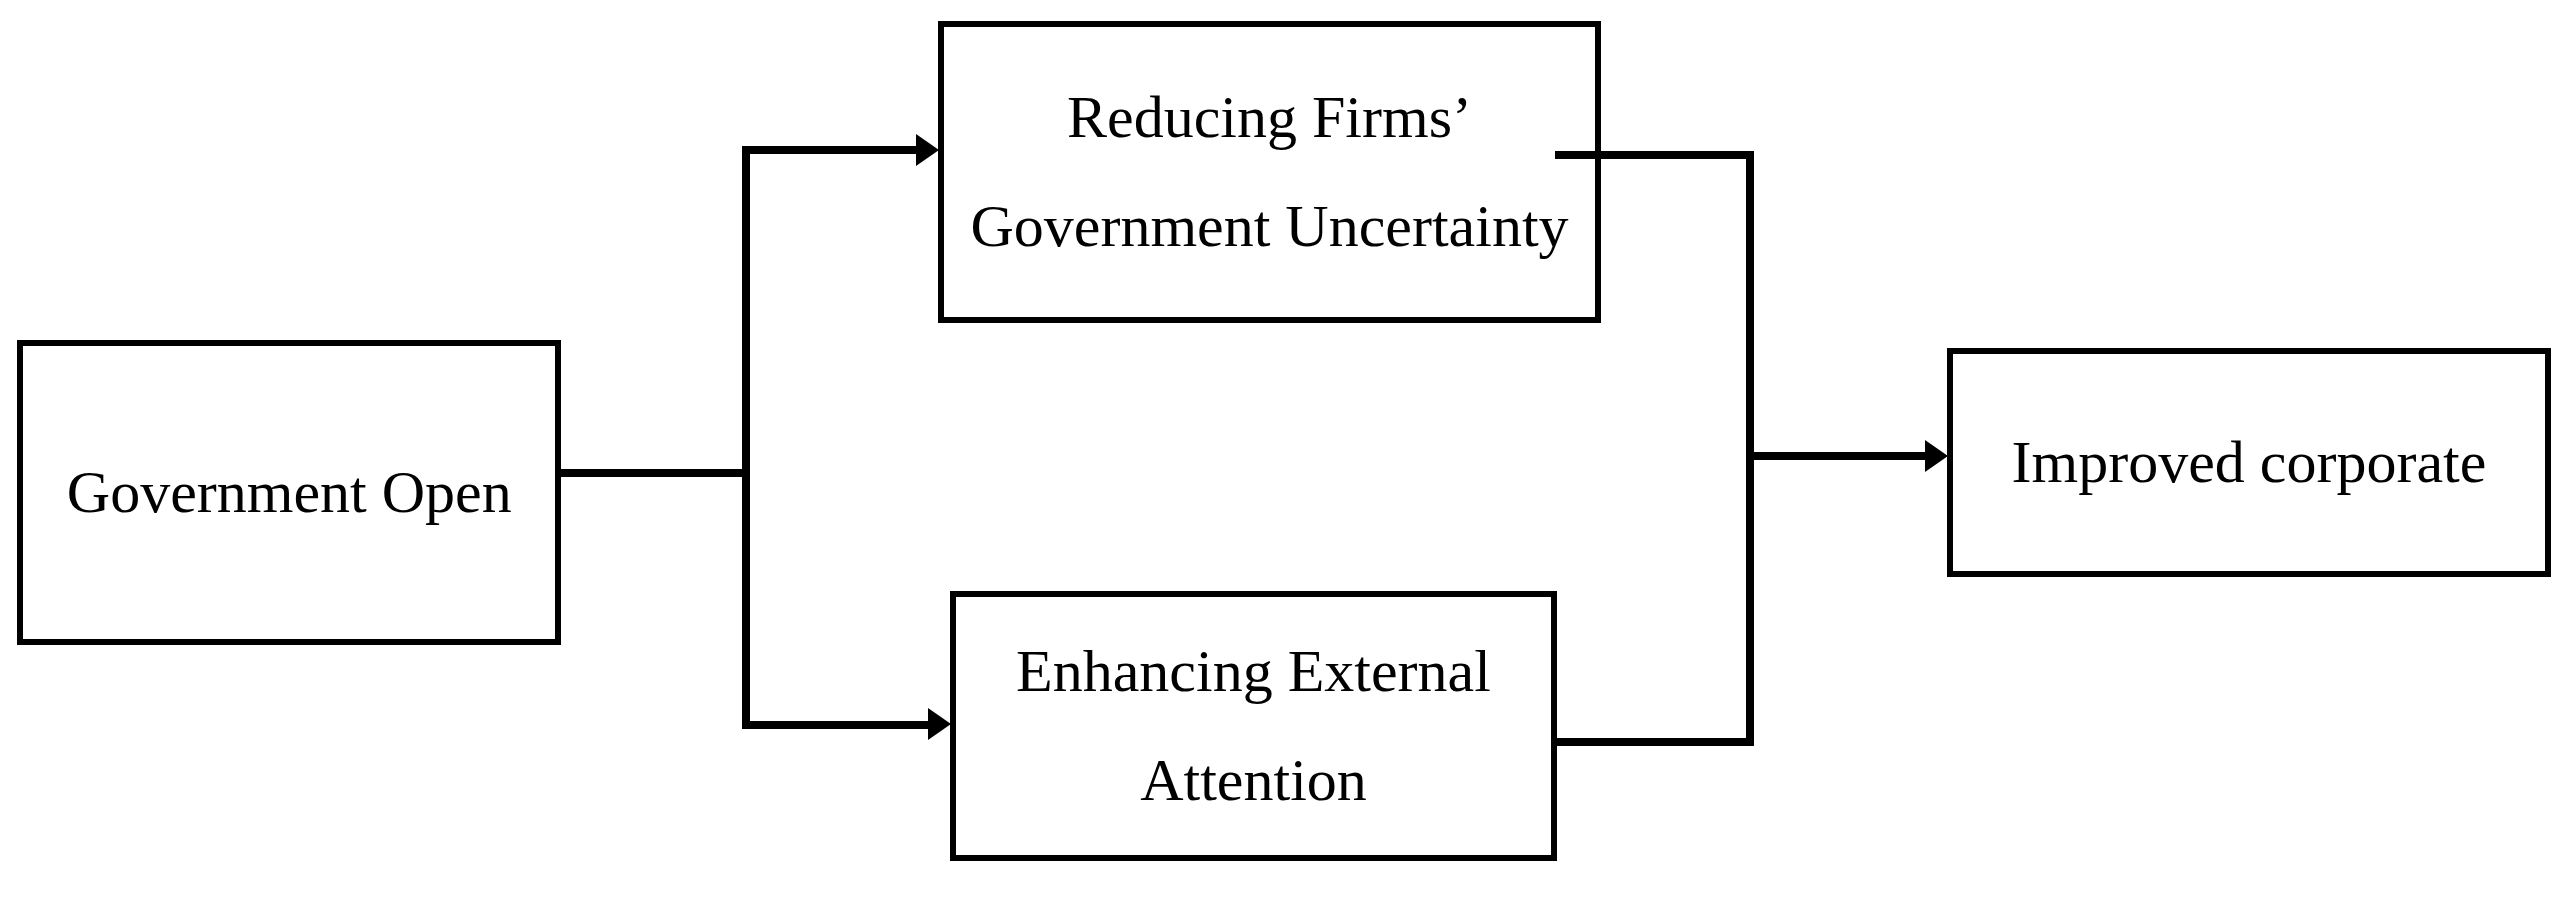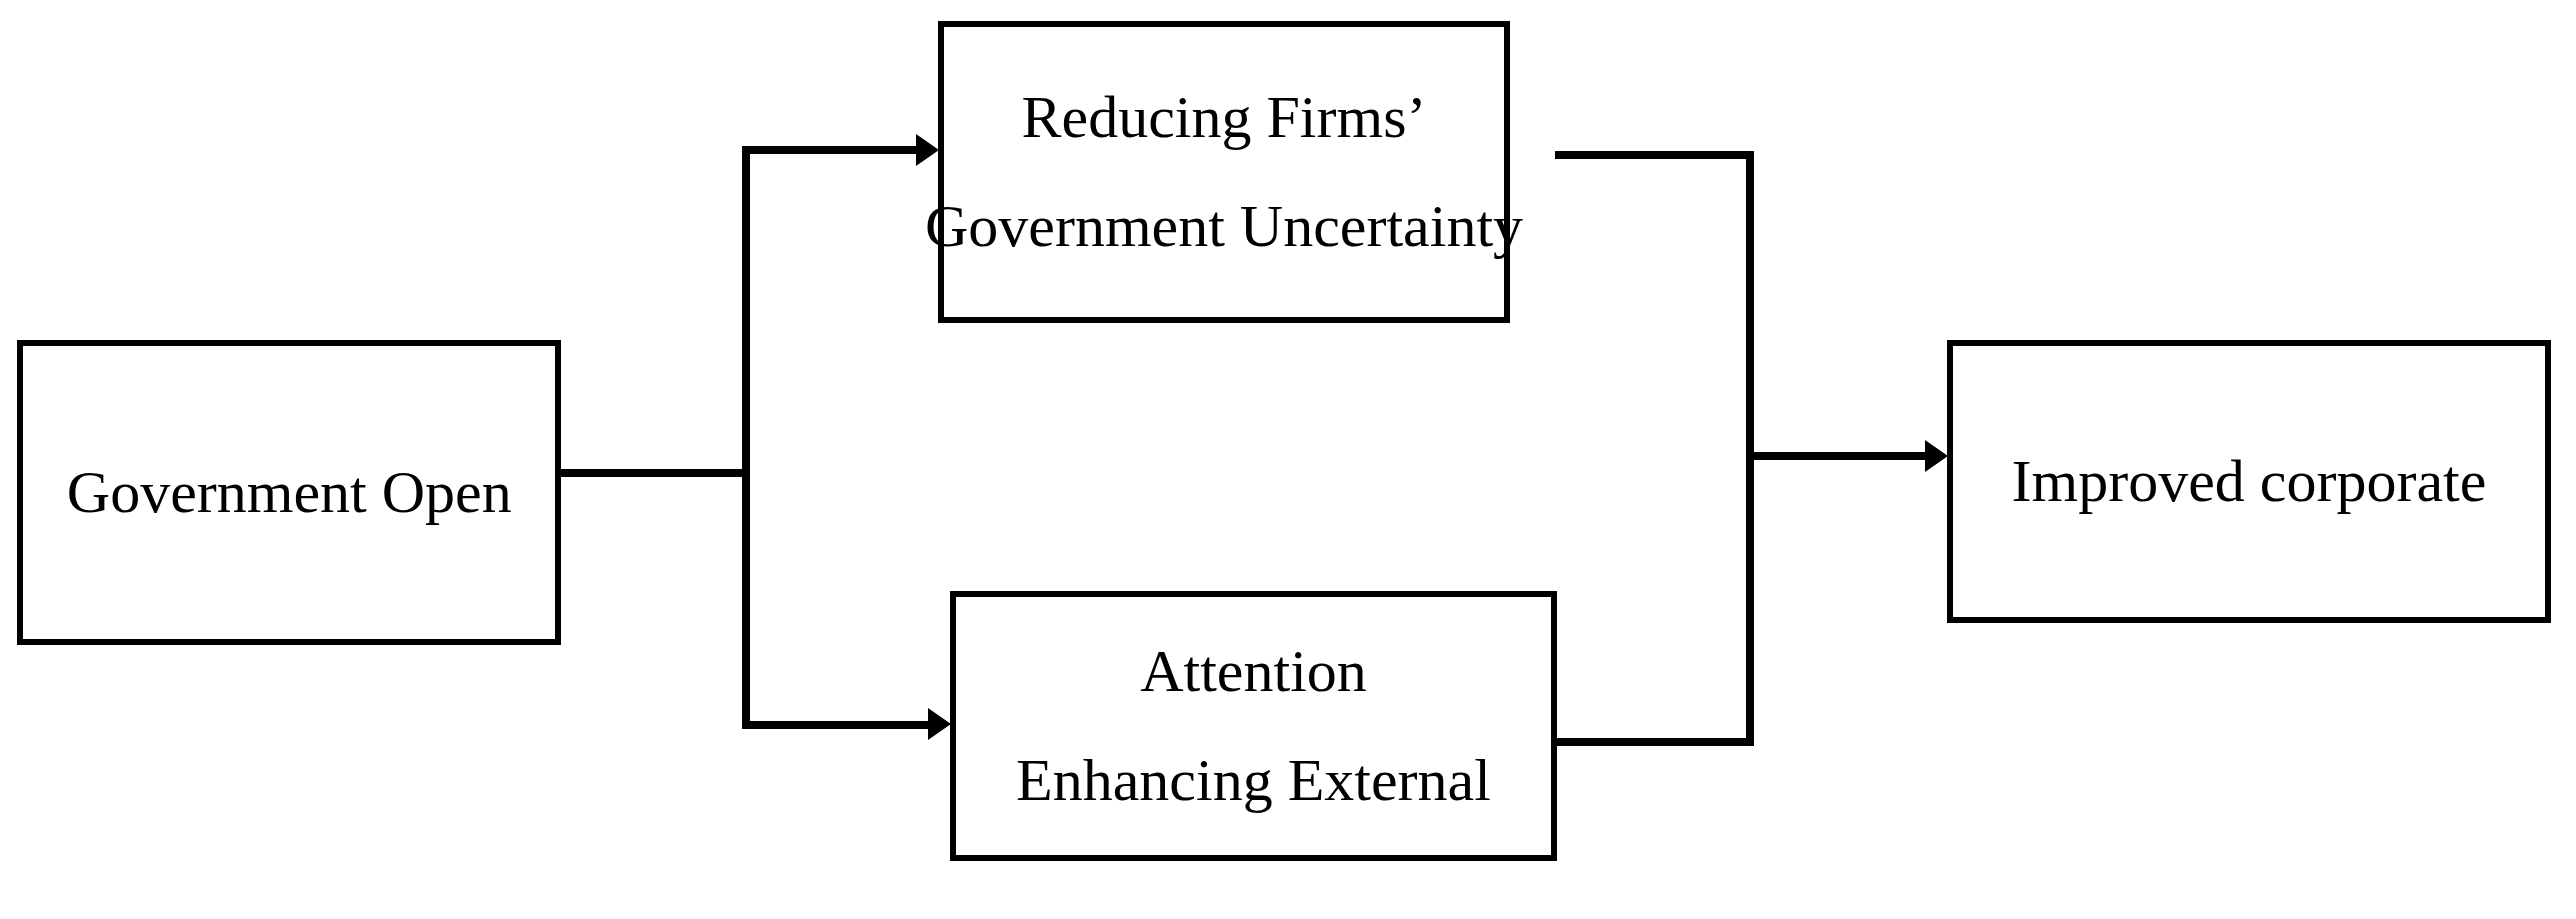--- a/index.html
+++ b/index.html
@@ -24,23 +24,23 @@
     flex-direction: column;
     align-items: center;
     justify-content: center;
     text-align: center;
     color: #000000;
     font-size: 60px;
     line-height: 1.82;
     white-space: nowrap;
   }
   #node-source       { left: 17.3px;   top: 340px; width: 544px;  height: 305px; gap: 23px; }
-  #node-mediator-top { left: 938px; top: 21px;  width: 572px; height: 302px; }
+  #node-mediator-top { left: 938px; top: 21px;  width: 663px; height: 302px; }
   #node-mediator-bot { left: 950px; top: 591px; width: 607px; height: 270px; }
-  #node-outcome      { left: 1947px; top: 340px; width: 604px; height: 283px; }
+  #node-outcome      { left: 1947px; top: 348px; width: 604px; height: 229px; }
 
   .connector {
     position: absolute;
     background: #000000;
   }
   
   #c-source-out   { left: 555px;  top: 469px;  width: 191px; height: 7.8px; }
   
   #c-branch-v     { left: 742px; top: 146px;  width: 7.8px;  height: 582px; }
   
@@ -76,22 +76,22 @@
   <div class="node" id="node-source">
     <span>Government Open</span>
   </div>
 
   <div class="node" id="node-mediator-top">
     <span>Reducing Firms’</span>
     <span>Government Uncertainty</span>
   </div>
 
   <div class="node" id="node-mediator-bot">
+    <span>Enhancing External</span>
     <span>Attention</span>
-    <span>Enhancing External</span>
   </div>
 
   <div class="node" id="node-outcome">
     <span>Improved corporate</span>
   </div>
 
   <div class="connector" id="c-source-out"></div>
   <div class="connector" id="c-branch-v"></div>
   <div class="connector" id="c-top-shaft"></div>
   <div class="connector" id="c-bot-shaft"></div>

